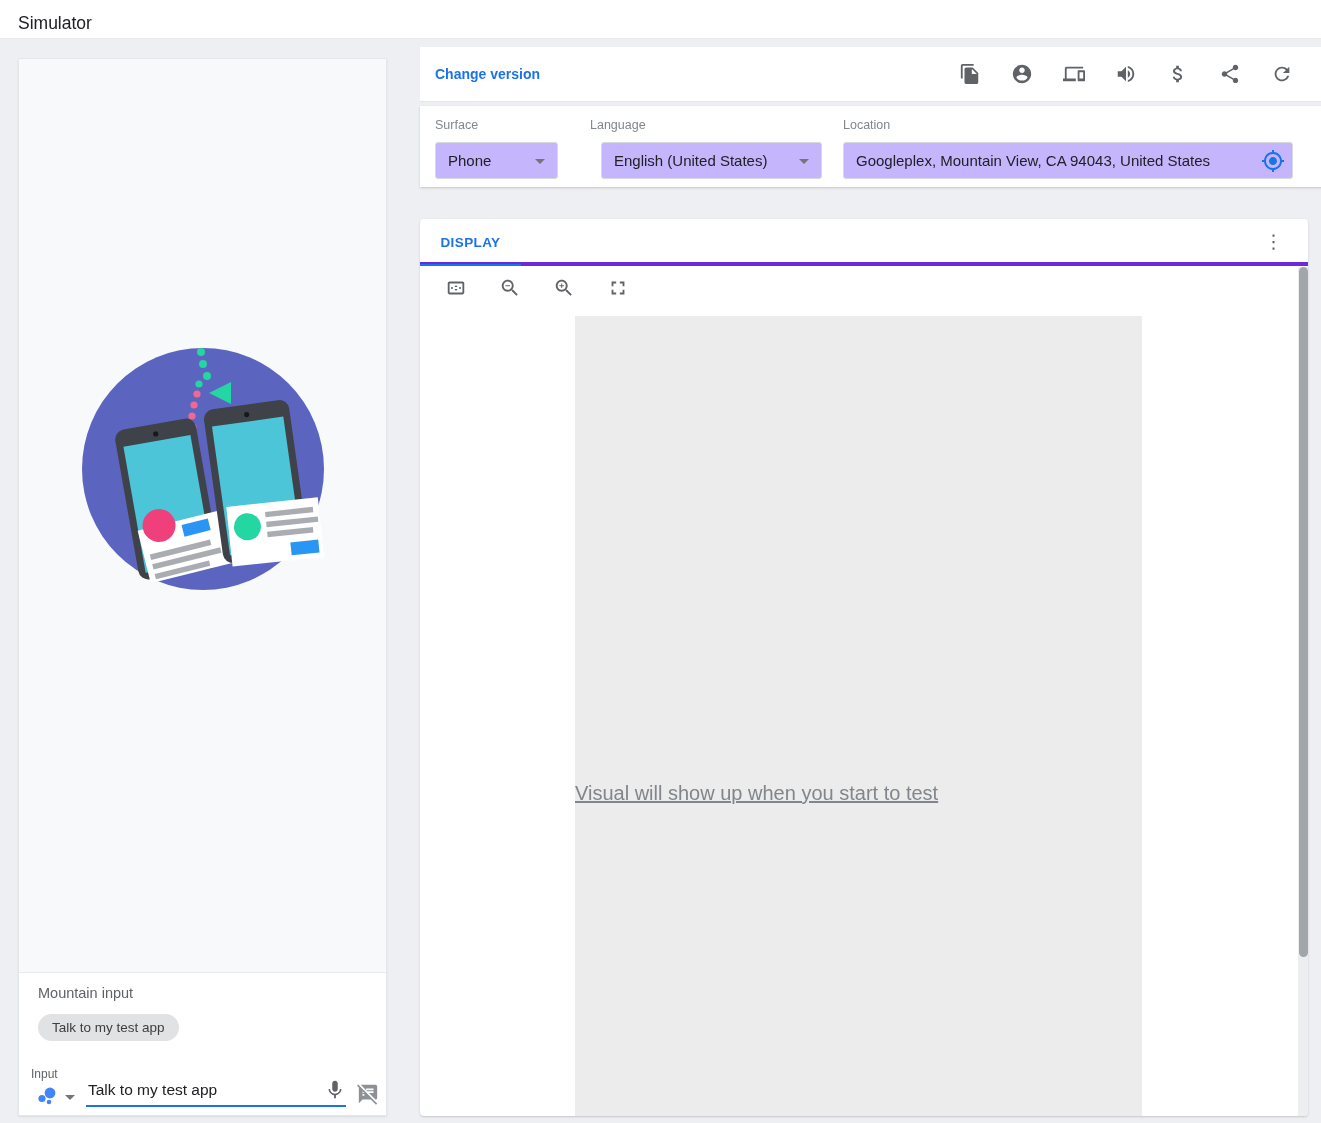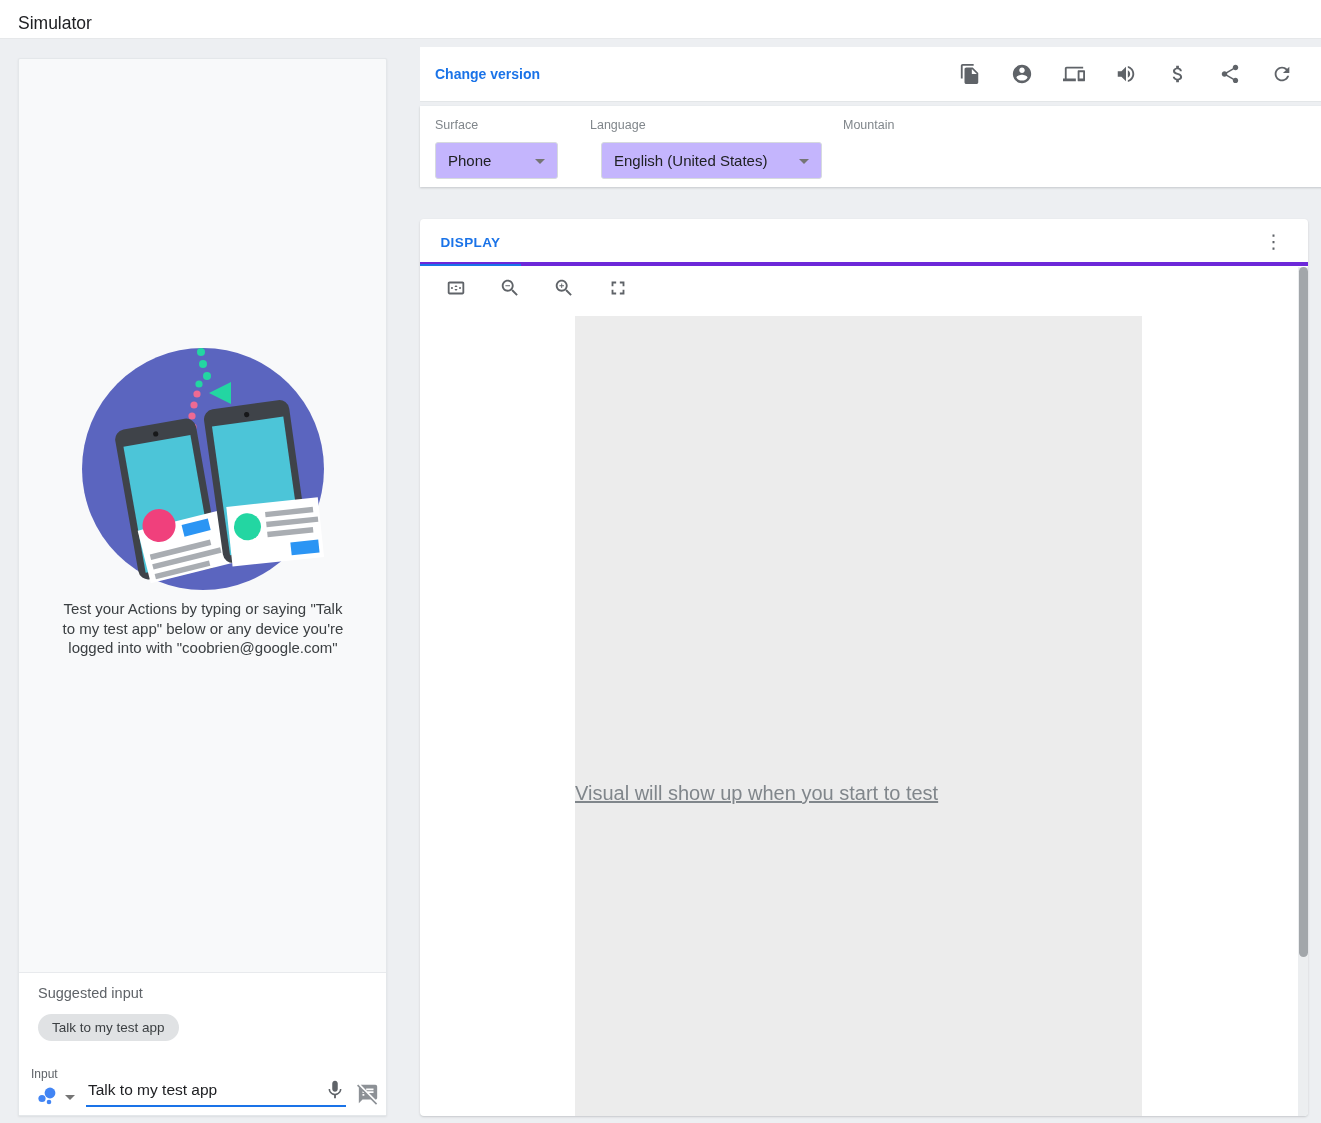--- a/index.html
+++ b/index.html
@@ -149,28 +149,23 @@
         <rect x="150" y="158" width="92" height="60" fill="#ffffff"></rect>
         <circle cx="169" cy="180" r="13.5" fill="#23d6a2"></circle>
         <rect x="188" y="167" width="48" height="5.5" fill="#a9adb2"></rect>
         <rect x="188" y="177" width="52" height="5.5" fill="#a9adb2"></rect>
         <rect x="188" y="187" width="46" height="5.5" fill="#a9adb2"></rect>
         <rect x="210" y="200" width="28" height="13" fill="#2b95f4"></rect>
       </g>
     </g>
   </svg>
 
-  <div class="caption">
-    <div>Test your Actions by typing or saying "Talk</div>
-    <div>to my test app" below or any device you're</div>
-    <div>logged into with "coobrien@google.com"</div>
-  </div>
 
   <div class="left-bottom">
-    <div class="suggested-label">Suggested input</div>
+    <div class="suggested-label">Mountain input</div>
     <div class="chip">Talk to my test app</div>
     <div class="input-label">Input</div>
 
     <svg class="assistant-ic" width="24" height="24" viewBox="0 0 24 24">
       <circle cx="7" cy="13.5" r="3.6" fill="#4285f4"></circle>
       <circle cx="15" cy="8" r="5.4" fill="#4285f4"></circle>
       <circle cx="14" cy="17" r="2.3" fill="#4285f4"></circle>
     </svg>
     <div class="input-caret"></div>
 
@@ -208,32 +203,38 @@
     </svg>
     <svg width="22" height="22" viewBox="0 0 24 24" fill="#5f6368">
       <path d="M17.65 6.35C16.2 4.9 14.21 4 12 4c-4.42 0-7.99 3.58-7.99 8s3.57 8 7.99 8c3.73 0 6.84-2.55 7.73-6h-2.08c-.82 2.33-3.04 4-5.65 4-3.31 0-6-2.69-6-6s2.69-6 6-6c1.66 0 3.14.69 4.22 1.78L13 11h7V4l-2.35 2.35z"></path>
     </svg>
   </div>
 </div>
 
 <div class="settings-card">
   <div class="field-label" style="left:15px">Surface</div>
   <div class="field-label" style="left:170px">Language</div>
-  <div class="field-label" style="left:423px">Mountain</div>
+  <div class="field-label" style="left:423px">Location</div>
 
   <div class="field-box" style="left:15px; width:123px;">
     <span>Phone</span>
     <div class="sel-caret"></div>
   </div>
 
   <div class="field-box" style="left:170px; width:221px;margin-left:11px;">
     <span>English (United States)</span>
     <div class="sel-caret"></div>
   </div>
 
+  <div class="field-box" style="left:423px; width:450px; cursor:text; padding-right:36px;">
+    <span>Googleplex, Mountain View, CA 94043, United States</span>
+    <svg class="loc-icon" width="24" height="24" viewBox="0 0 24 24" fill="#1a73e8">
+      <path d="M12 8c-2.21 0-4 1.79-4 4s1.79 4 4 4 4-1.79 4-4-1.79-4-4-4zm8.94 3c-.46-4.17-3.77-7.48-7.94-7.94V1h-2v2.06C6.83 3.52 3.52 6.83 3.06 11H1v2h2.06c.46 4.17 3.77 7.48 7.94 7.94V23h2v-2.06c4.17-.46 7.48-3.77 7.94-7.94H23v-2h-2.06zM12 19c-3.87 0-7-3.13-7-7s3.13-7 7-7 7 3.13 7 7-3.13 7-7 7z"></path>
+    </svg>
+  </div>
 </div>
 
 <div class="display-card">
   <div class="tab-bar">
     <div class="tab-display">DISPLAY</div>
     <div class="kebab">⋮</div>
   </div>
 
   <div class="zoom-tools">
     <svg width="22" height="22" viewBox="0 0 24 24" fill="#5f6368">

